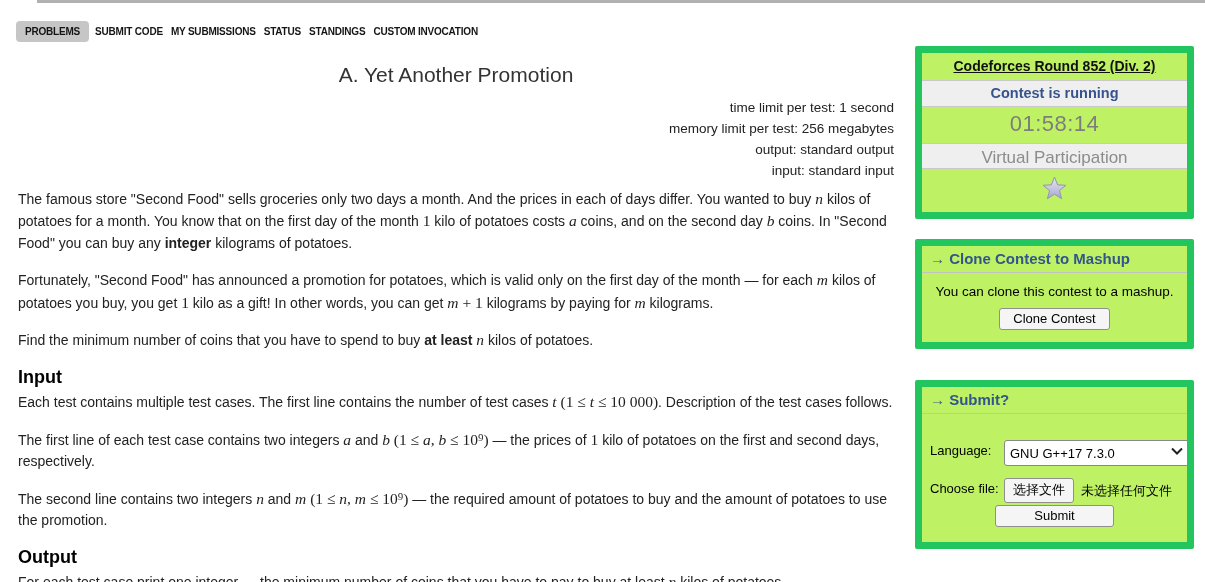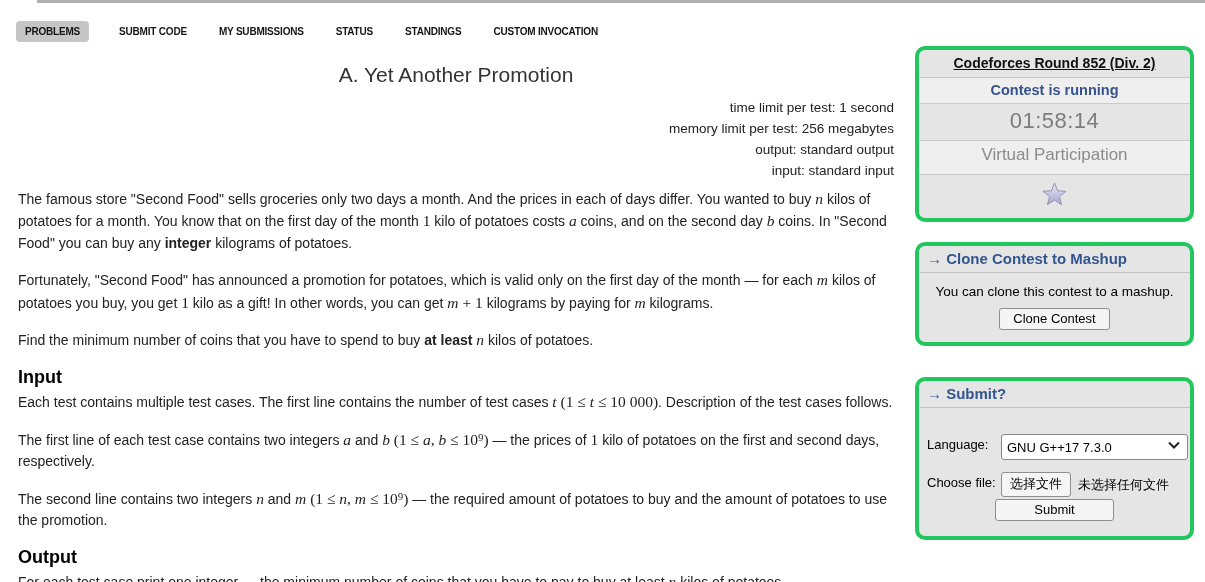--- a/index.html
+++ b/index.html
@@ -6,48 +6,48 @@
   html,body { background:#fff; }
   body {
     width:1205px; height:582px; position:relative; overflow:hidden;
     font-family:"Liberation Sans","DejaVu Sans",sans-serif; color:#222;
   }
 
   
   .top-divider { position:absolute; top:0; left:37px; right:0; height:3px; background:#b1b1b1; }
 
   
-  .nav { position:absolute; top:21px; left:16px; display:flex; gap:28px; align-items:center; }
+  .nav { position:absolute; top:21px; left:16px; display:flex; gap:4px; align-items:center; }
   .tab {
     font-size:10px; font-weight:bold; letter-spacing:-0.2px; text-transform:uppercase;
     color:#141414; padding:5px 2px; cursor:pointer; white-space:nowrap;
   }
   .tab.active { background:#c6c6c6; border-radius:4px; padding:5px 9px; }
 
   
   .statement { position:absolute; top:58px; left:18px; width:876px; font-size:14px; line-height:21.5px; color:#222; }
   .p-title { text-align:center; font-size:21px; color:#333; margin:6px 0 11px; font-weight:normal; }
   .limits { text-align:right; font-size:13.5px; line-height:21px; margin-bottom:7px; color:#222; }
   .ps p { margin:0 0 15px; }
   .section-title { font-size:18px; font-weight:bold; color:#000; margin:14px 0 3px; }
   .math { font-family:"Liberation Serif","DejaVu Serif",serif; font-size:15.5px; }
   .math i { font-style:italic; }
   b { font-weight:bold; }
 
   
   .sidebar { position:absolute; top:46px; left:915px; width:279px; }
-  .box { border:4px solid #22c55e; border-radius:10px; background:#e5e5e5; overflow:hidden; }
+  .box { border:7px solid #22c55e; border-radius:2px; background:#bef264; overflow:hidden; }
   .contest-box { margin-bottom:20px; }
   .row { text-align:center; }
   .row + .row { border-top:1px solid #c9c9c9; }
   .r-title { padding:4px 6px 5px; }
   .contest-link { font-size:14px; font-weight:bold; color:#111; text-decoration:underline; cursor:pointer; }
   .r-status { background:#efefef; padding:4px 4px 5px; font-size:14.5px; font-weight:bold; color:#36538e; }
   .r-timer { padding:4px 0 6px; font-size:22px; color:#7d7d7d; letter-spacing:0.5px; }
-  .r-mode { background:#efefef; padding:4px 4px 9px; font-size:17px; color:#8c8c8c; }
+  .r-mode { background:#efefef; padding:4px 4px 0; font-size:17px; color:#8c8c8c; }
   .r-star { padding:7px 0 6px; }
   .star-btn { display:inline-block; cursor:pointer; line-height:0; }
 
   .clone-box { margin-bottom:31px; }
   .caption {
     display:block; padding:4px 8px 5px; font-size:15px; font-weight:bold;
     color:#33558e; border-bottom:1px solid #c2c2c2; cursor:pointer; text-decoration:none;
   }
   .clone-body { padding:11px 8px 12px; text-align:center; font-size:13.5px; color:#000; }
   .btn {

